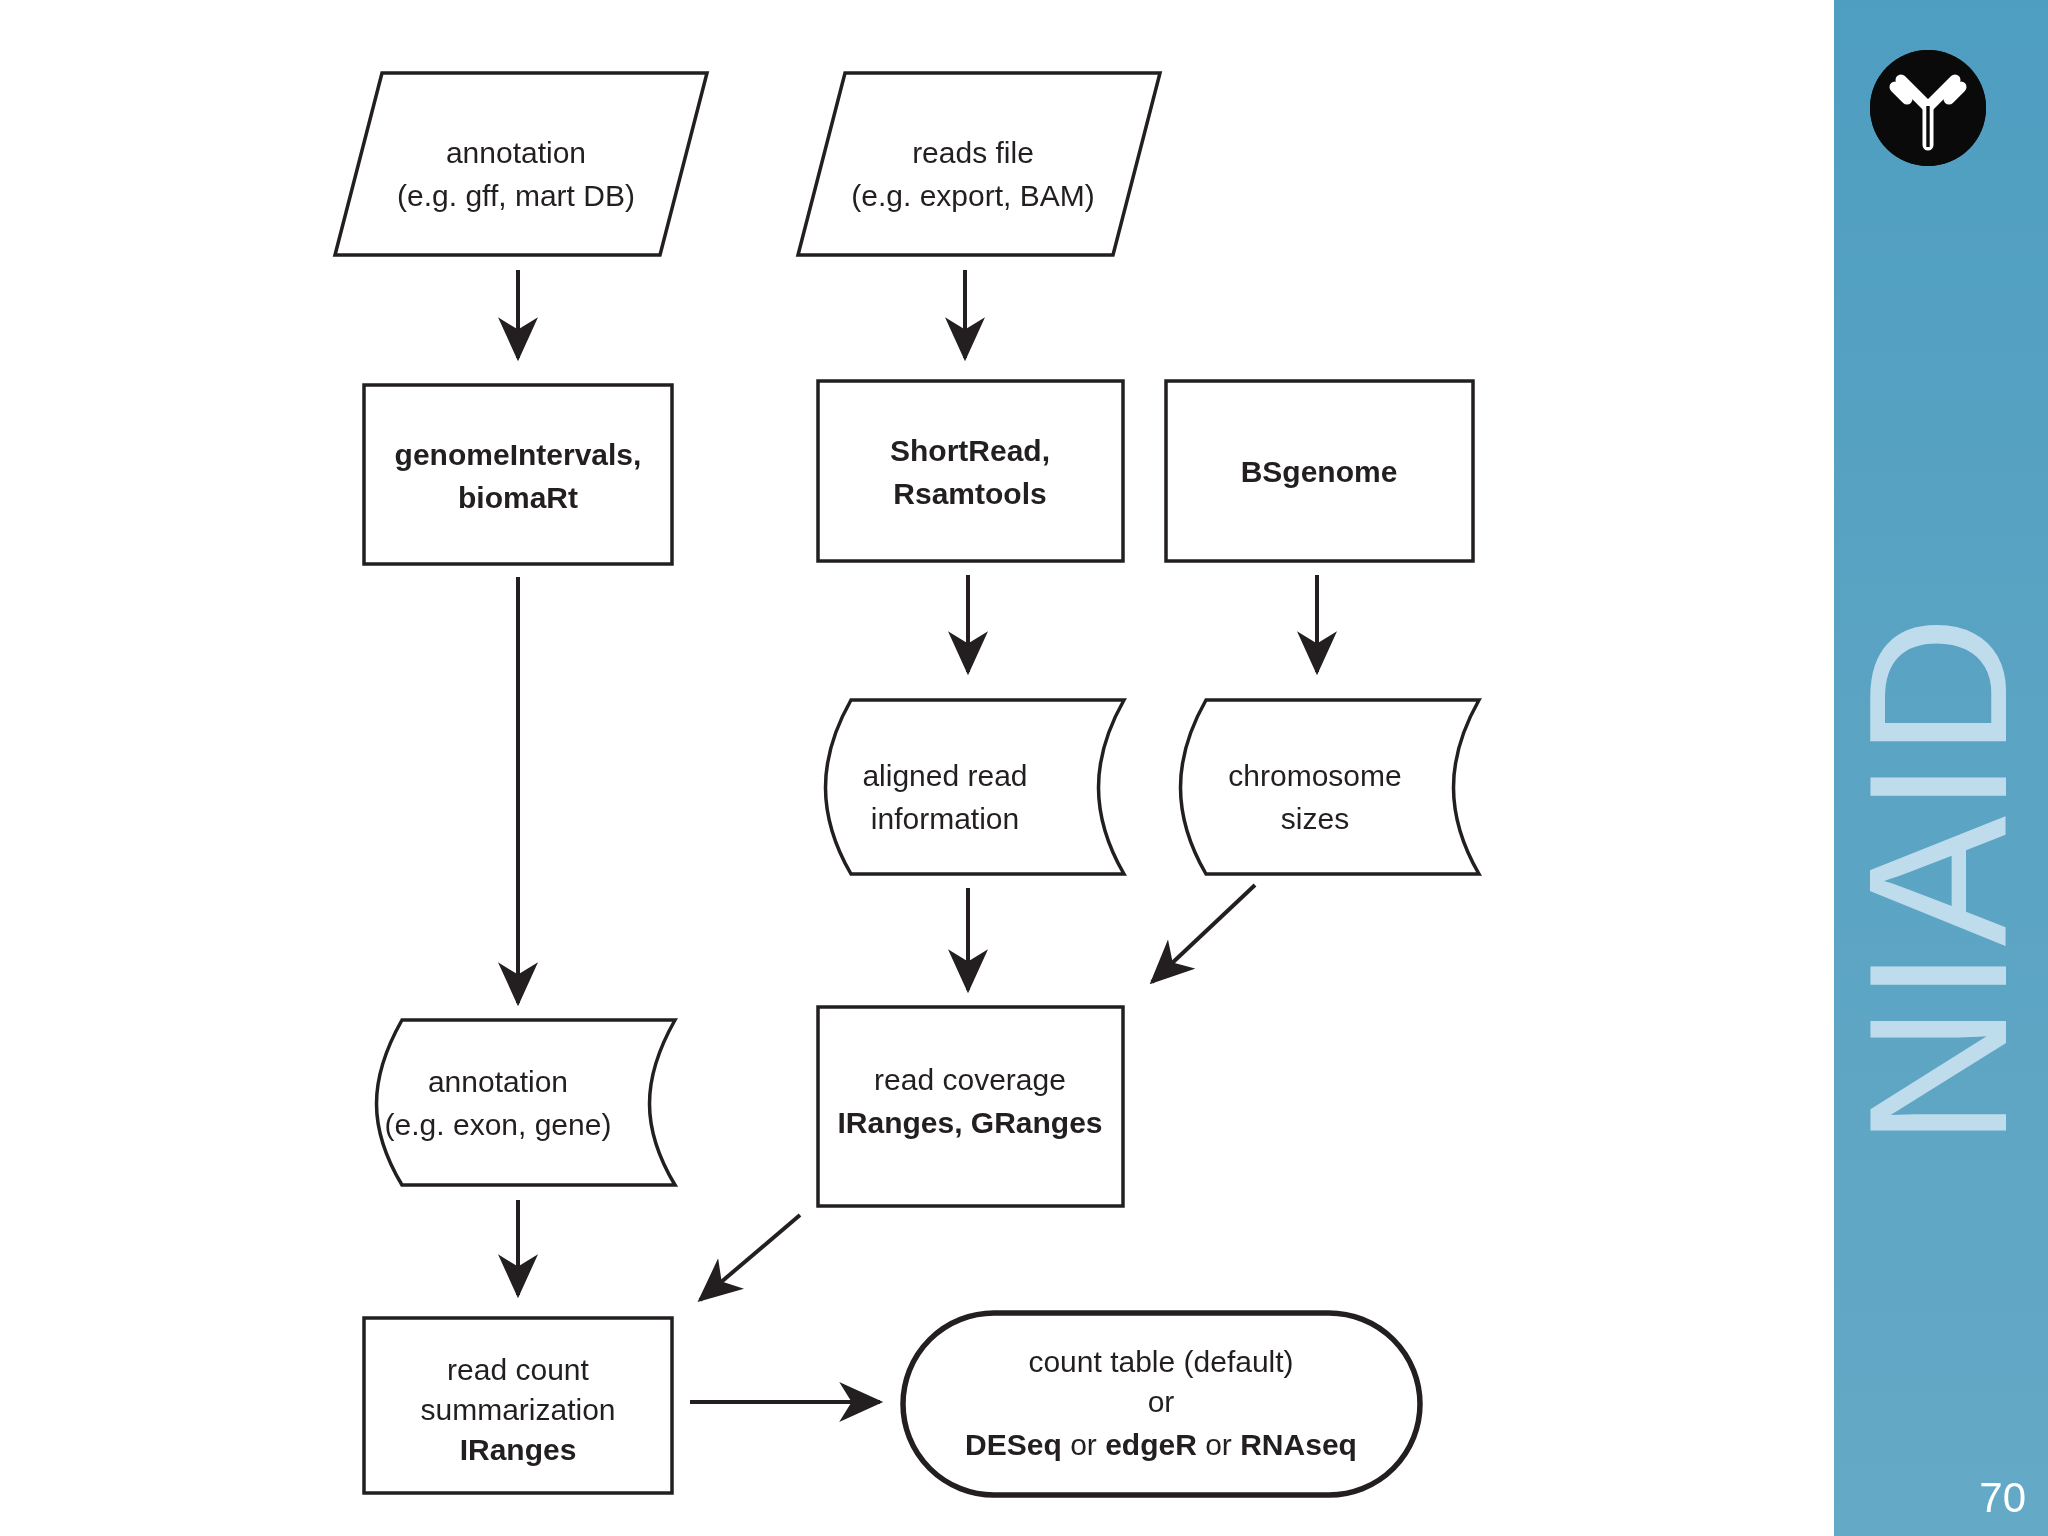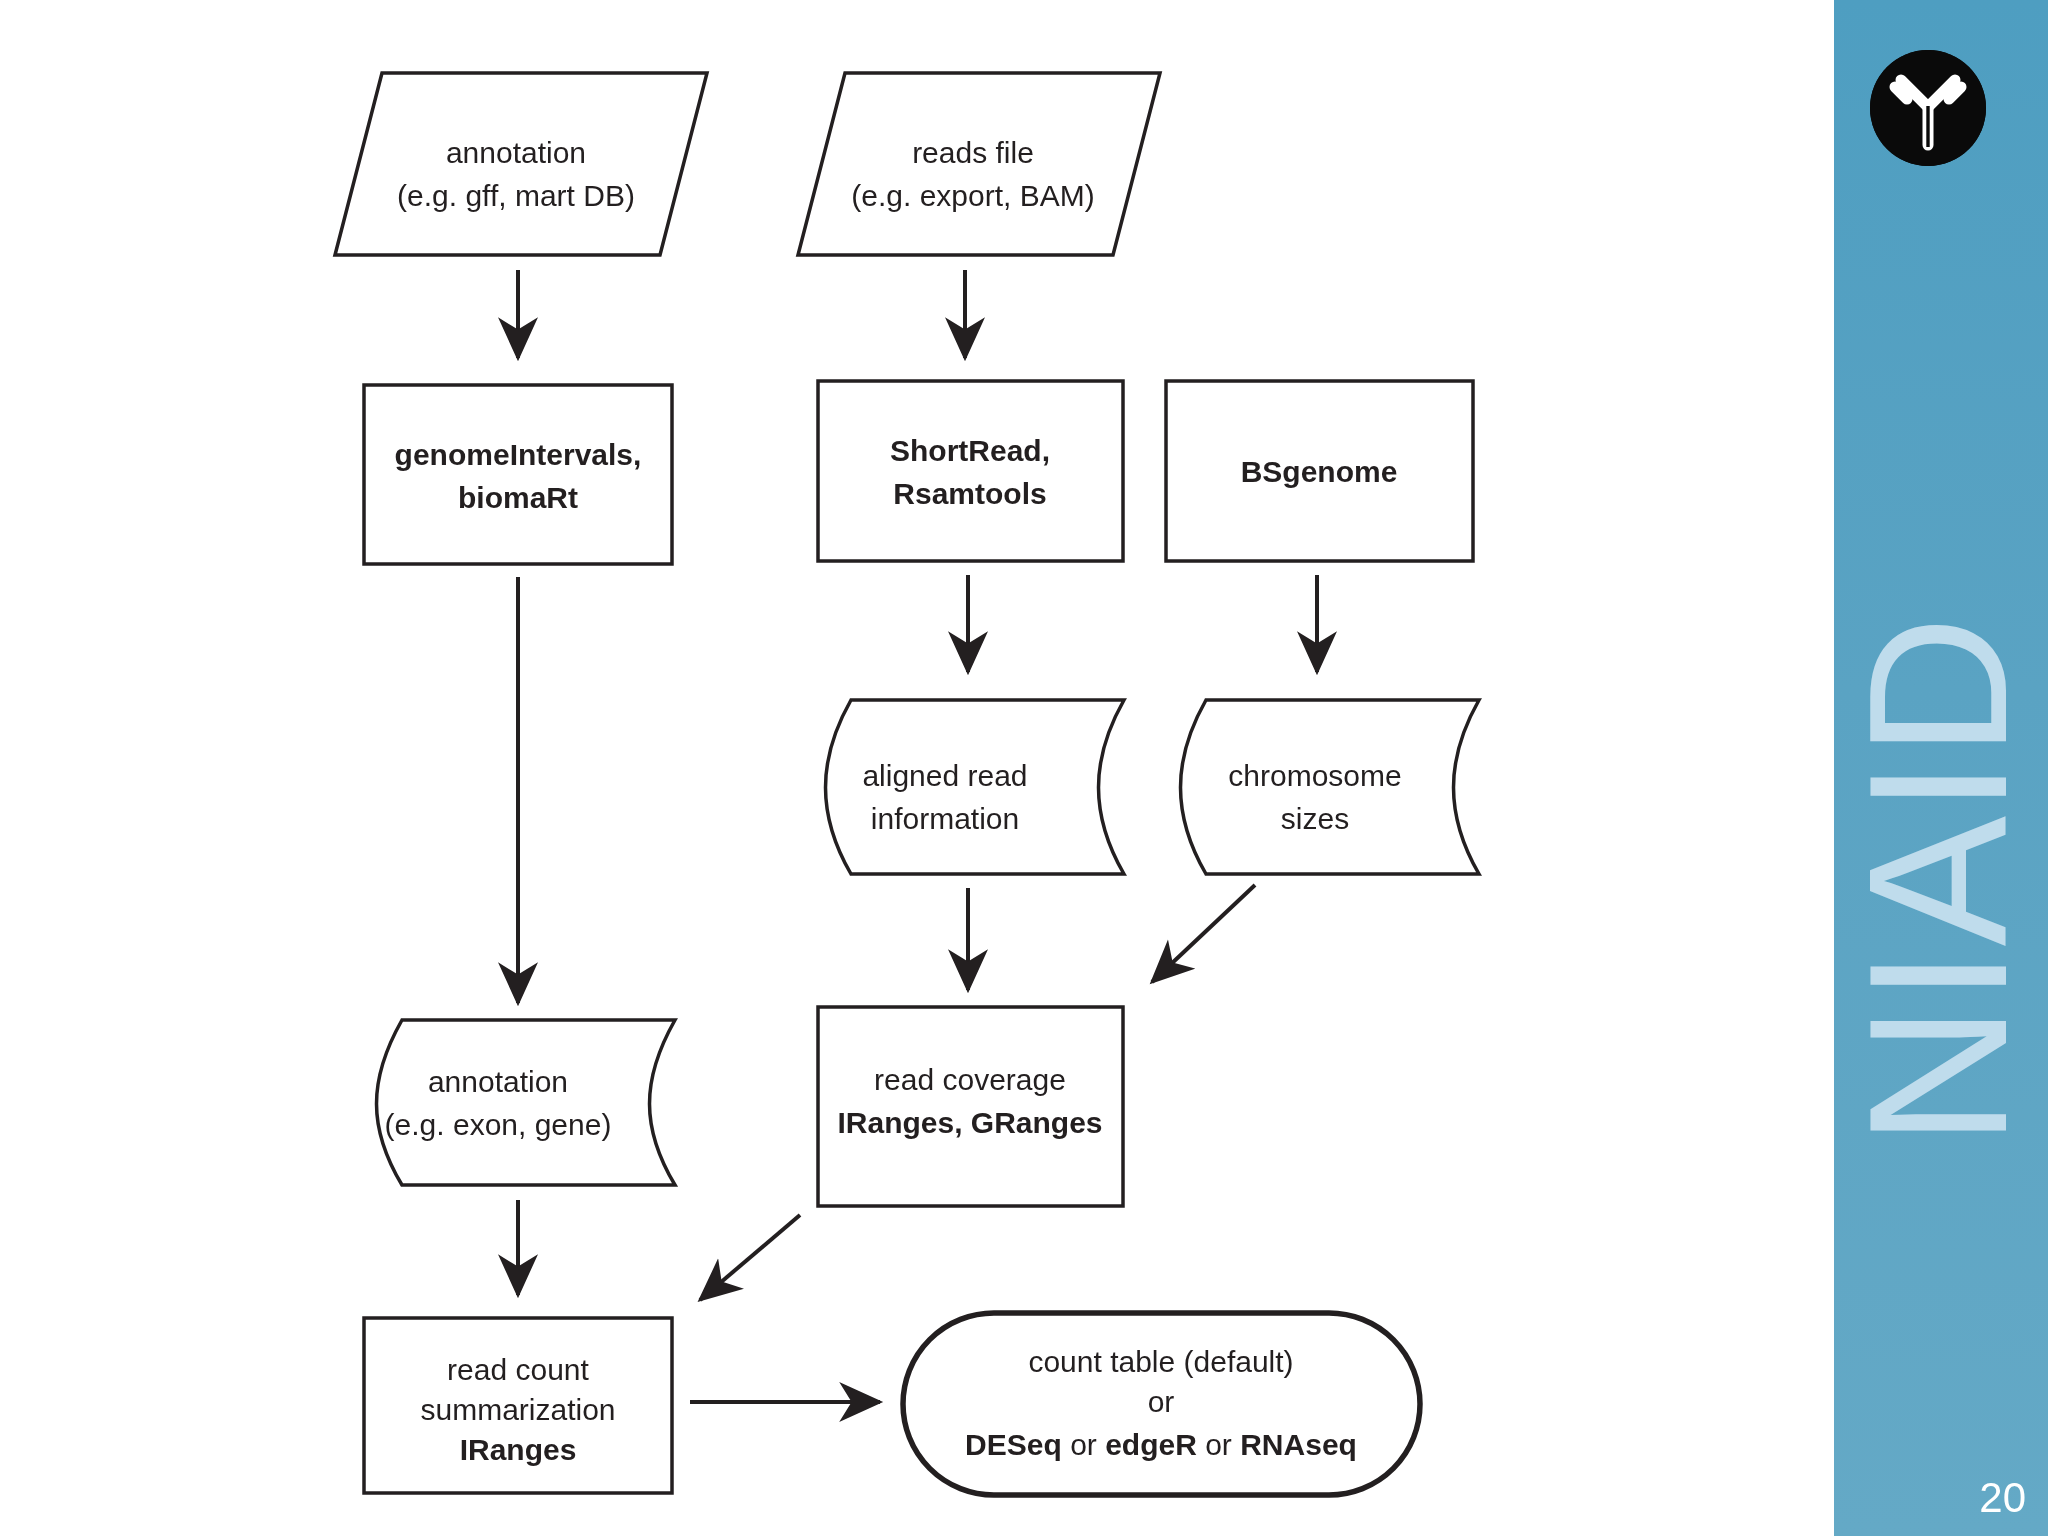--- a/index.html
+++ b/index.html
@@ -205,16 +205,16 @@
           <line x1="79" y1="49" x2="91" y2="37"></line>
         </g>
         <g stroke="#0a0a0a" stroke-width="3.4" fill="none">
           <line x1="58" y1="97" x2="58" y2="56"></line>
         </g>
       </svg>
     </div>
 
     <div id="niaid-wordmark">NIAID</div>
 
-    <div id="page-number">20</div>
+    <div id="page-number">70</div>
   </div>
 
 </div>
 
 </body></html>

